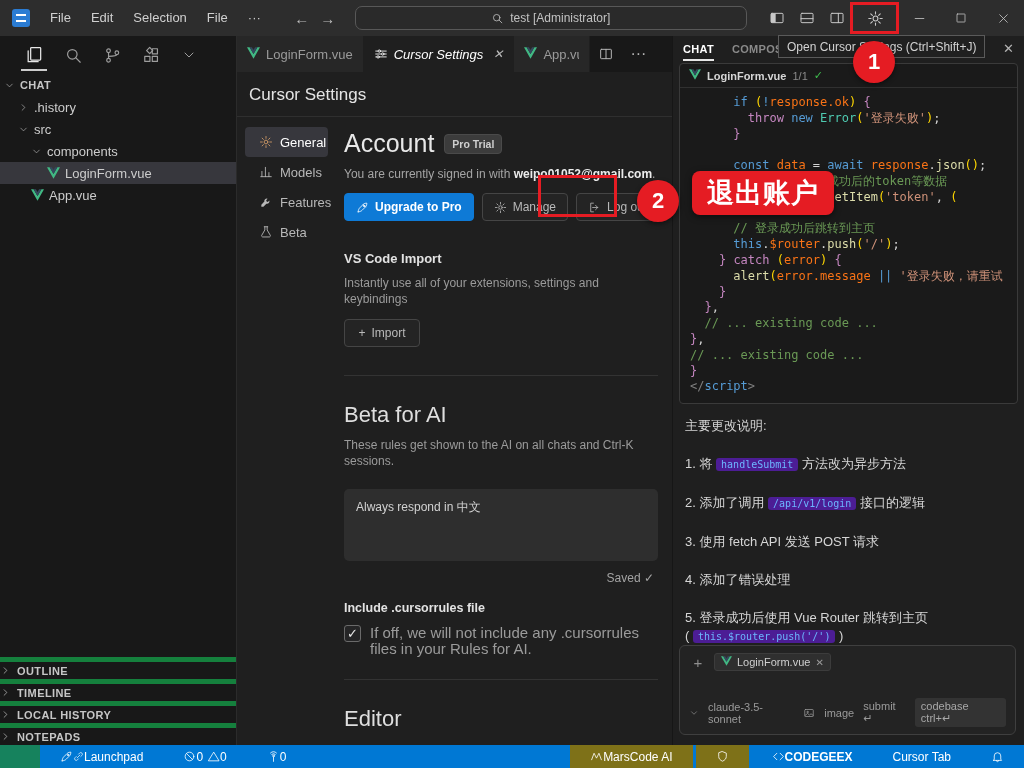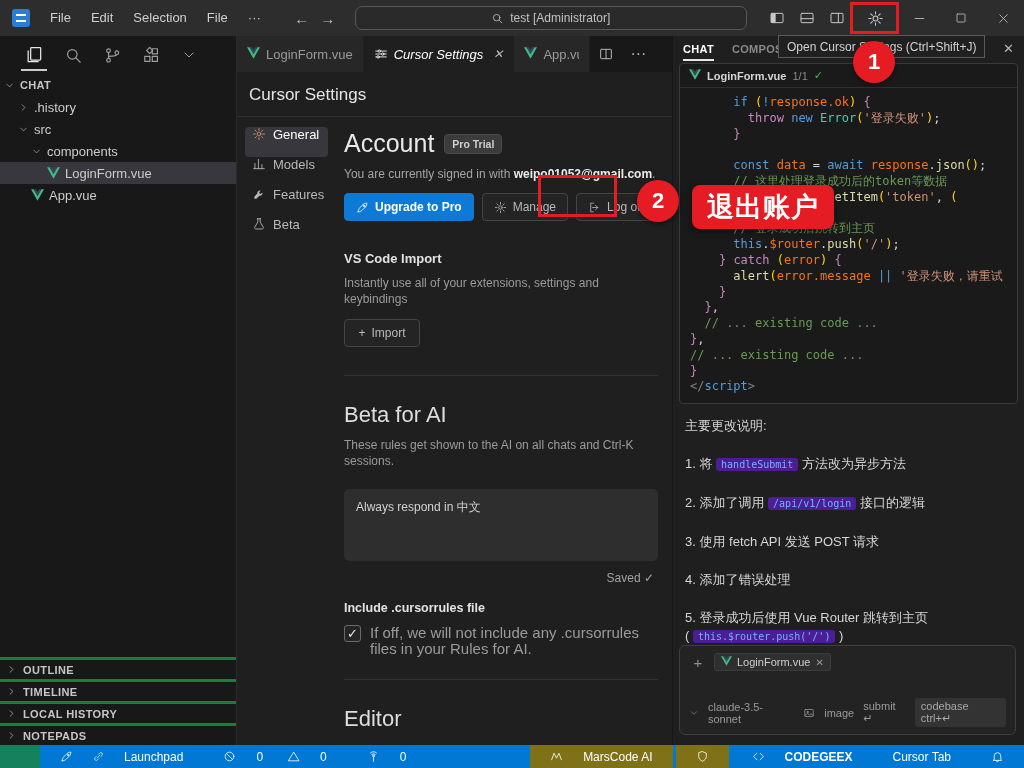--- a/index.html
+++ b/index.html
@@ -32,38 +32,38 @@
   .activity { height:38px; display:flex; align-items:center; gap:20px; padding-left:24px; color:#c5c5c5; }
   .act { position:relative; height:100%; display:flex; align-items:center; color:#9d9d9d; }
   .act.active { color:#e7e7e7; }
   .act.active::after { content:""; position:absolute; left:-3px; right:-3px; bottom:3px; height:2px; background:#cccccc; }
   .tree { font-size:13px; }
   .trow { height:22px; display:flex; align-items:center; gap:5px; color:#cccccc; white-space:nowrap; }
   .trow.selected { background:#37373d; }
   .trow .tw { color:#b0b0b0; display:flex; }
   .root-label { font-weight:bold; font-size:11px; letter-spacing:.3px; color:#c6c6c6; }
   .side-bottom { position:absolute; left:0; right:0; bottom:0; }
-  .srow { height:22px; border-top:3px solid #15803d; display:flex; align-items:center; gap:6px; padding-left:6px;
+  .srow { height:22px; border-top:5px solid #15803d; display:flex; align-items:center; gap:6px; 
     font-size:11px; font-weight:bold; letter-spacing:.4px; color:#c6c6c6; }
 
   
   .editor { width:435px; display:flex; flex-direction:column; background:#1f1f1f; }
   .tabbar { height:36px; background:#181818; display:flex; align-items:stretch; }
   .tab { display:flex; align-items:center; gap:6px; padding:0 10px; font-size:13px; color:#9a9a9a;
     background:#272727; border-right:1px solid #1f1f1f; white-space:nowrap; }
   .tab.active { background:#1f1f1f; color:#ffffff; font-style:italic; }
   .tab .x { font-size:12px; color:#bdbdbd; margin-left:4px; }
   .tab-clip { max-width:36px; overflow:hidden; }
   .tabbar .tbic { display:flex; align-items:center; padding:0 8px; color:#b5b5b5; }
 
   .settings { flex:1; overflow:hidden; position:relative; }
   .settings-title { padding:13px 12px 11px; font-size:17px; color:#e4e4e4; border-bottom:1px solid #2f2f2f; }
   .settings-body { display:flex; height:calc(100% - 46px); }
   .snav { width:95px; padding:10px 0 0 8px; flex-shrink:0; }
-  .snav-item { height:30px; display:flex; align-items:flex-start; gap:7px; padding-left:7px; margin-right:4px;
+  .snav-item { height:30px; display:flex; align-items:center; gap:7px; padding-left:14px; margin-right:4px;
     font-size:13px; color:#b8b8b8; border-radius:4px; }
   .snav-item.active { background:#37373d; color:#ffffff; }
   .snav-item.active .nic { color:#d19a66; }
   .nic { display:flex; }
   .scontent { flex:1; padding:12px 14px 0 12px; overflow:hidden; position:relative; }
   .h-account { font-size:25px; font-weight:400; color:#e8e8e8; display:flex; align-items:center; gap:10px; }
   .badge { font-size:10.5px; font-weight:bold; color:#cfcfcf; background:#3c3c3c; border:1px solid #4a4a4a;
     padding:3px 7px; border-radius:4px; }
   .signed { margin-top:9px; font-size:12px; color:#a5a5a5; }
   .signed b { color:#ececec; }
@@ -118,39 +118,39 @@
   .ci-ph { margin-top:10px; font-size:13px; color:#7f7f7f; }
   .ci-bottom { position:absolute; left:9px; right:9px; bottom:7px; display:flex; align-items:center;
     gap:9px; font-size:11px; color:#9a9a9a; }
   .ci-bottom .right { margin-left:auto; display:flex; align-items:center; gap:8px; }
   .kbd-chip { background:#333333; border-radius:3px; padding:2px 6px; color:#a8a8a8; }
   .mini-ic { display:flex; color:#9a9a9a; }
 
   
   .statusbar { position:absolute; left:0; right:0; bottom:0; height:23px; background:#0078d4;
     display:flex; align-items:stretch; font-size:12px; color:#ffffff; z-index:5; }
-  .sb-item { display:flex; align-items:center; gap:20px; padding:0 20px; white-space:nowrap; }
+  .sb-item { display:flex; align-items:center; gap:0; padding:0 20px; white-space:nowrap; }
   .sb-remote { width:30px; background:#16825d; justify-content:center; font-weight:bold; font-size:11px; }
   .sb-right { margin-left:auto; display:flex; align-items:stretch; }
   .sb-olive { background:#7e7118; }
   .sb-gap { width:3px; }
 
   
   .tooltip { position:absolute; left:778px; top:35px; height:23px; padding:0 8px; background:#202020;
     border:1px solid #5a5a5a; font-size:12px; color:#d2d2d2; display:flex; align-items:center;
     white-space:nowrap; z-index:20; }
   .anno-box { position:absolute; border:3px solid #e51c23; z-index:21; }
   .anno-box.gear-box { left:850px; top:2px; width:49px; height:32px; }
   .anno-box.logout-box { left:538px; top:175px; width:79px; height:42px; }
   .anno-circle { position:absolute; width:42px; height:42px; border-radius:50%; background:#e51c23;
     color:#fff; font-size:22px; font-weight:bold; display:flex; align-items:center; justify-content:center;
     z-index:22; box-shadow:0 2px 5px rgba(0,0,0,.45); }
   .c1 { left:853px; top:41px; }
   .c2 { left:637px; top:180px; }
-  .callout { position:absolute; left:692px; top:185px; height:44px; padding:0 15px; background:#e51c23;
+  .callout { position:absolute; left:692px; top:171px; height:44px; padding:0 15px; background:#e51c23;
     border-radius:8px; color:#ffffff; font-size:27px; font-weight:bold; display:flex; align-items:center;
     letter-spacing:1px; z-index:22; box-shadow:0 2px 6px rgba(0,0,0,.5); }
 </style>
 </head>
 <body>
 
 <div class="screen">
 
   <div class="titlebar">
     <div class="app-icon">

